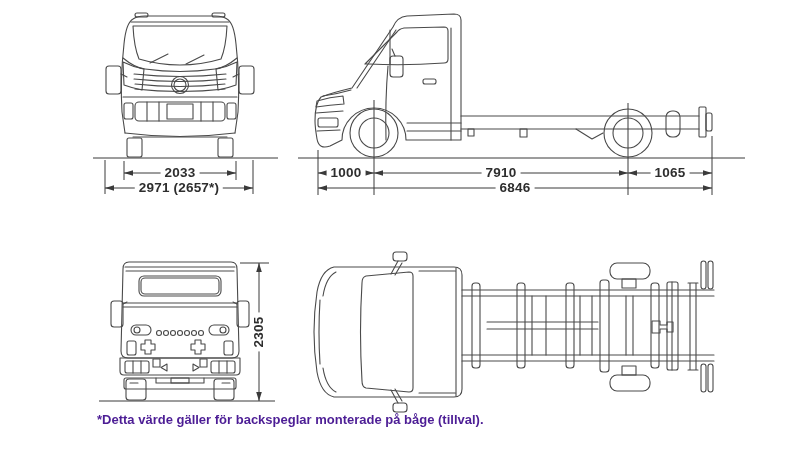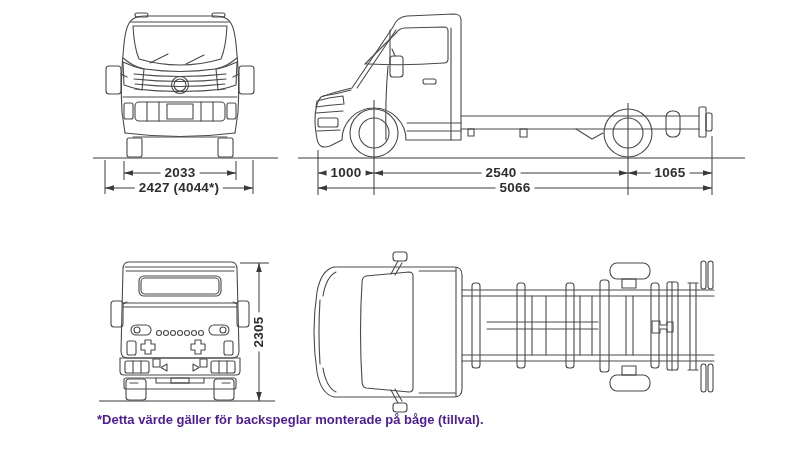--- a/index.html
+++ b/index.html
@@ -178,21 +178,21 @@
       <path d="M672,282 V370"></path>
       <path d="M690,283 V370 M696,283 V370 M688,283 H698 M688,370 H698"></path>
       <rect x="701" y="261" width="5" height="28" rx="2.5"></rect>
       <rect x="708" y="261" width="5" height="28" rx="2.5"></rect>
       <rect x="701" y="364" width="5" height="28" rx="2.5"></rect>
       <rect x="708" y="364" width="5" height="28" rx="2.5"></rect>
     </g>
   </svg>
 
   <span class="dim" style="left:180px;top:173px">2033</span>
-  <span class="dim" style="left:179px;top:188px">2427 (4044*)</span>
+  <span class="dim" style="left:179px;top:188px">2971 (2657*)</span>
   <span class="dim" style="left:346px;top:173px">1000</span>
-  <span class="dim" style="left:501px;top:173px">2540</span>
+  <span class="dim" style="left:501px;top:173px">7910</span>
   <span class="dim" style="left:670px;top:173px">1065</span>
-  <span class="dim" style="left:515px;top:188px">5066</span>
+  <span class="dim" style="left:515px;top:188px">6846</span>
   <span class="dim dim-vertical" style="left:259px;top:332px">2305</span>
 
   <p class="footnote">*Detta värde gäller för backspeglar monterade på båge (tillval).</p>
 </div>
 
 </body></html>

